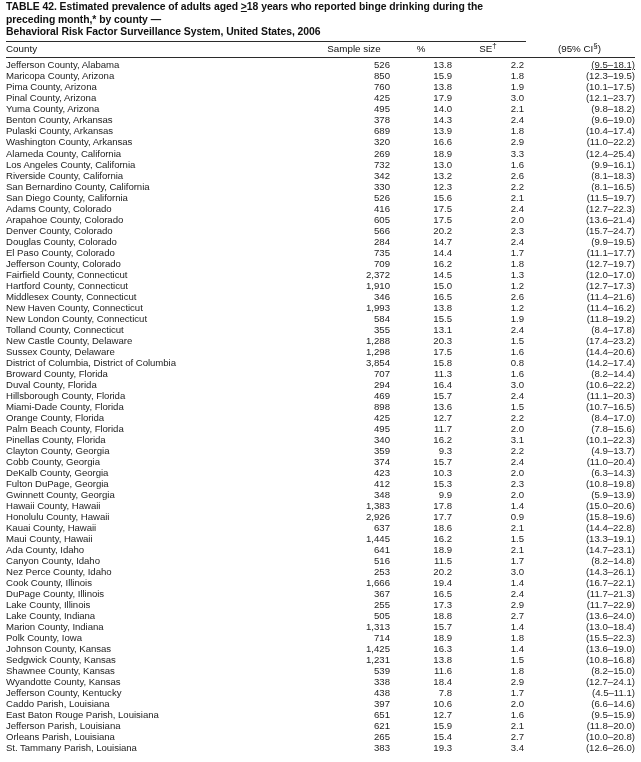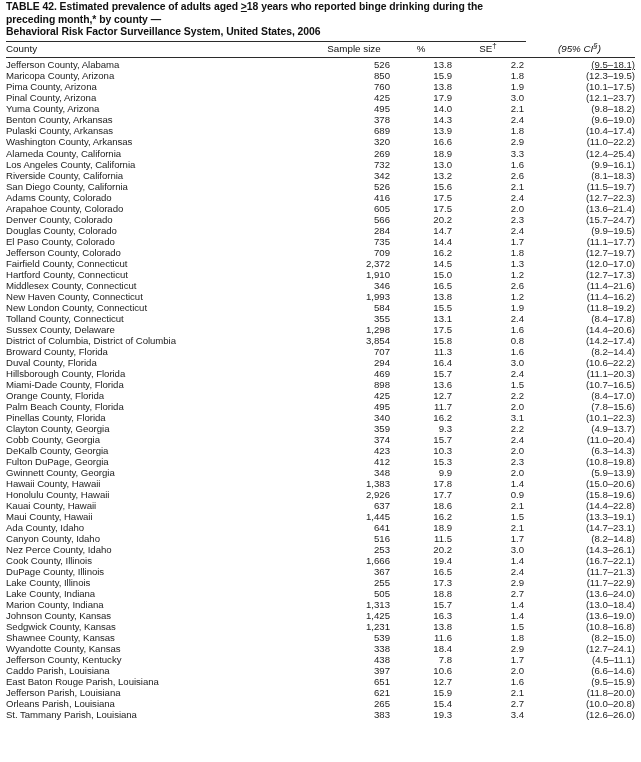--- a/index.html
+++ b/index.html
@@ -73,21 +73,21 @@
     color: #101010;
     white-space: nowrap;
   }
   th.h-county {
     text-align: left;
     padding-left: 1px;
   }
   th.h-sample { padding-right: 6px; }
   th.h-pct    { text-align: center; padding-right: 6px; }
   th.h-se     { text-align: center; padding-right: 8px; margin-top: 44px; }
-  th.h-ci     { text-align: center; padding-right: 6px; font-style: italic; }
+  th.h-ci     { text-align: center; padding-right: 6px; }
 
   table.data tbody td {
     padding: 0;
     height: 11.03px;
     vertical-align: top;
     color: #1d1d1d;
     white-space: nowrap;
   }
   td.county  { text-align: left; padding-left: 1px; letter-spacing: -0.04px; }
   td.sample  { text-align: right; padding-right: 16px; }
@@ -196,20 +196,27 @@
           <td class="ci">(9.9–16.1)</td>
         </tr>
         <tr>
           <td class="county">Riverside County, California</td>
           <td class="sample">342</td>
           <td class="pct">13.2</td>
           <td class="se">2.6</td>
           <td class="ci">(8.1–18.3)</td>
         </tr>
         <tr>
+          <td class="county">San Bernardino County, California</td>
+          <td class="sample">330</td>
+          <td class="pct">12.3</td>
+          <td class="se">2.2</td>
+          <td class="ci">(8.1–16.5)</td>
+        </tr>
+        <tr>
           <td class="county">San Diego County, California</td>
           <td class="sample">526</td>
           <td class="pct">15.6</td>
           <td class="se">2.1</td>
           <td class="ci">(11.5–19.7)</td>
         </tr>
         <tr>
           <td class="county">Adams County, Colorado</td>
           <td class="sample">416</td>
           <td class="pct">17.5</td>
@@ -287,20 +294,27 @@
           <td class="ci">(11.8–19.2)</td>
         </tr>
         <tr>
           <td class="county">Tolland County, Connecticut</td>
           <td class="sample">355</td>
           <td class="pct">13.1</td>
           <td class="se">2.4</td>
           <td class="ci">(8.4–17.8)</td>
         </tr>
         <tr>
+          <td class="county">New Castle County, Delaware</td>
+          <td class="sample">1,288</td>
+          <td class="pct">20.3</td>
+          <td class="se">1.5</td>
+          <td class="ci">(17.4–23.2)</td>
+        </tr>
+        <tr>
           <td class="county">Sussex County, Delaware</td>
           <td class="sample">1,298</td>
           <td class="pct">17.5</td>
           <td class="se">1.6</td>
           <td class="ci">(14.4–20.6)</td>
         </tr>
         <tr>
           <td class="county">District of Columbia, District of Columbia</td>
           <td class="sample">3,854</td>
           <td class="pct">15.8</td>
@@ -469,20 +483,27 @@
           <td class="ci">(13.6–24.0)</td>
         </tr>
         <tr>
           <td class="county">Marion County, Indiana</td>
           <td class="sample">1,313</td>
           <td class="pct">15.7</td>
           <td class="se">1.4</td>
           <td class="ci">(13.0–18.4)</td>
         </tr>
         <tr>
+          <td class="county">Polk County, Iowa</td>
+          <td class="sample">714</td>
+          <td class="pct">18.9</td>
+          <td class="se">1.8</td>
+          <td class="ci">(15.5–22.3)</td>
+        </tr>
+        <tr>
           <td class="county">Johnson County, Kansas</td>
           <td class="sample">1,425</td>
           <td class="pct">16.3</td>
           <td class="se">1.4</td>
           <td class="ci">(13.6–19.0)</td>
         </tr>
         <tr>
           <td class="county">Sedgwick County, Kansas</td>
           <td class="sample">1,231</td>
           <td class="pct">13.8</td>

